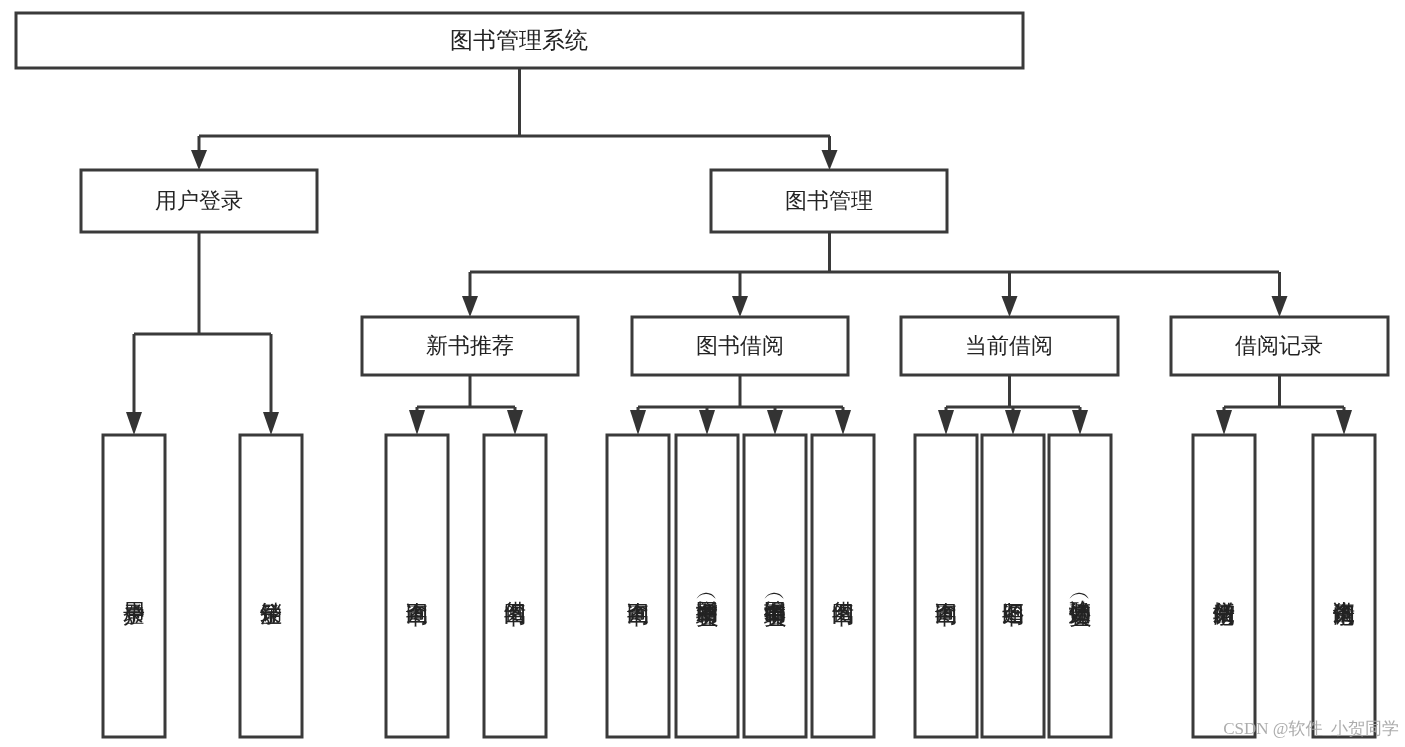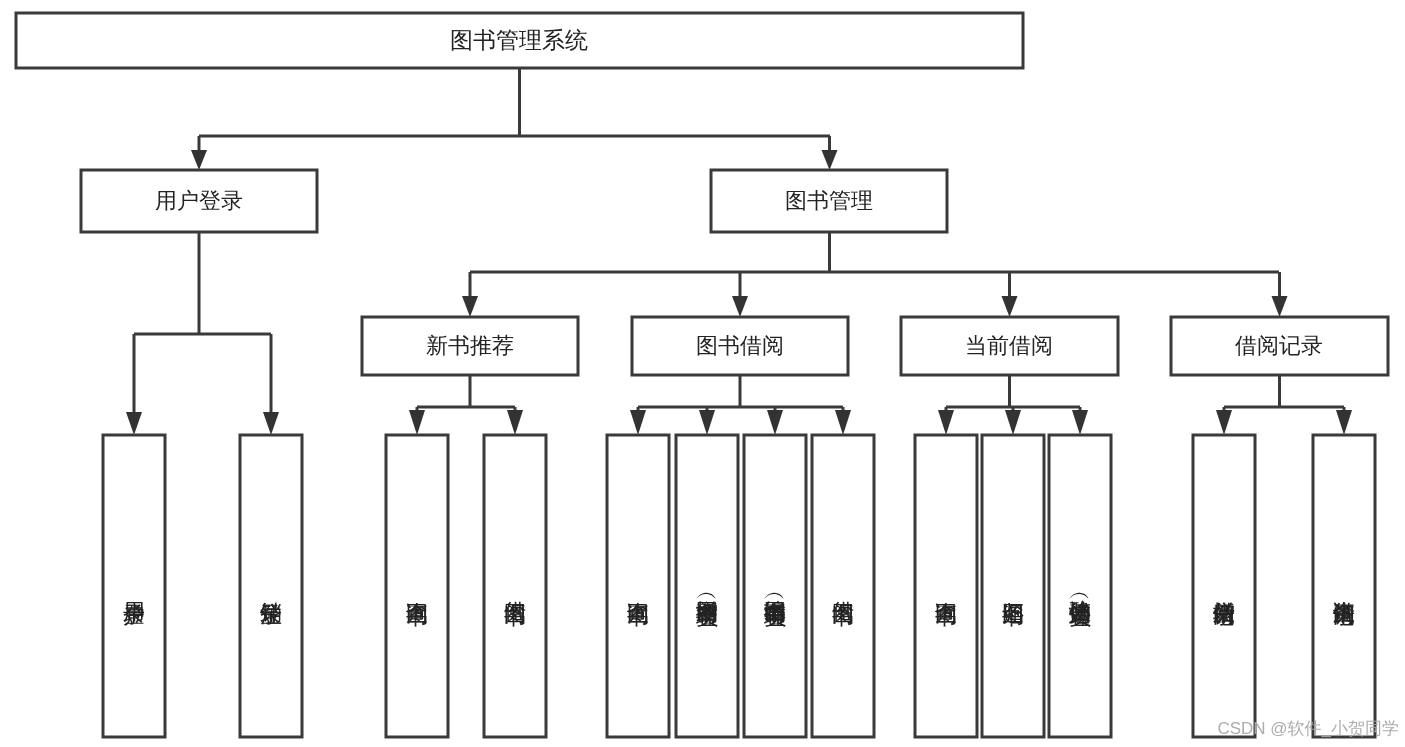--- a/index.html
+++ b/index.html
@@ -25,21 +25,21 @@
     writing-mode:vertical-rl;
     text-orientation:upright;
     font-family:"Liberation Sans","DejaVu Sans",sans-serif;
     font-size:22px;line-height:1.08;
     color:#232323;letter-spacing:1px;
     white-space:nowrap;
     pointer-events:none;
   }
   .watermark{
     position:absolute;right:6px;bottom:4px;
-    font-family:Liberation Sans, sans-serif;
+    font-family:Liberation Serif, serif;
     font-size:17px;color:#a8a8a8;opacity:.95;
     white-space:nowrap;
   }
 </style>
 </head>
 <body>
 
 <div id="diagram-root">
 
   <svg class="diagram" viewBox="0 0 1405 747">

